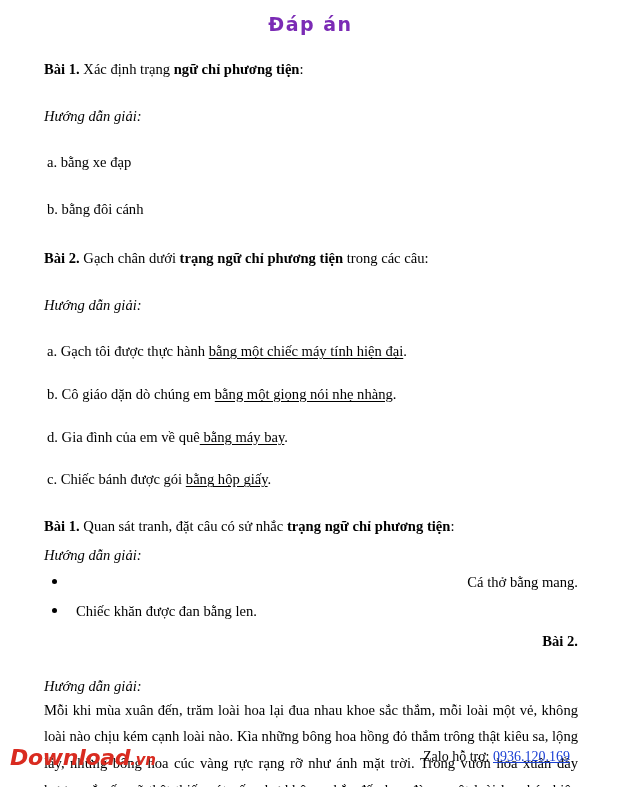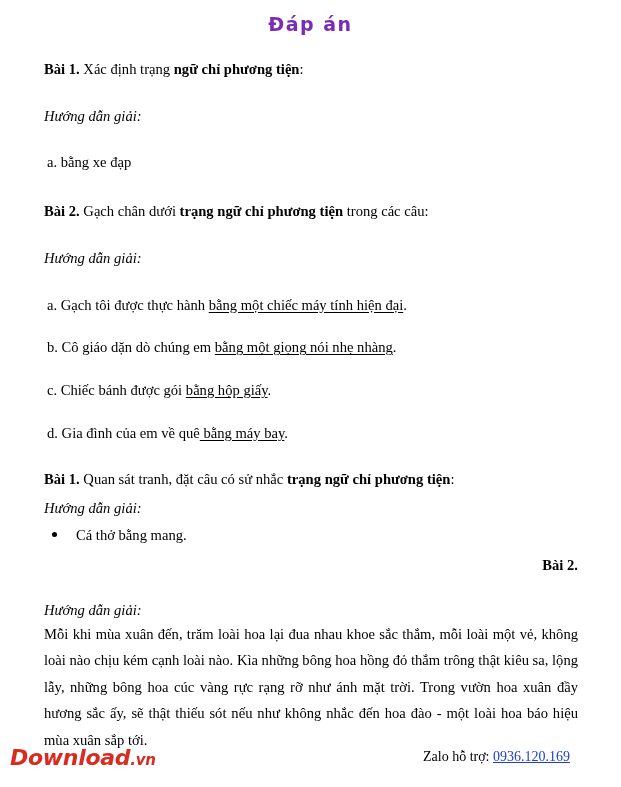--- a/index.html
+++ b/index.html
@@ -80,21 +80,21 @@
     margin: 6px 0 0 0;
     padding: 0;
   }
   ul.bullets li {
     position: relative;
     padding-left: 32px;
     margin-top: 9px;
     font-size: 14.6px;
     line-height: 1.4;
   }
-  ul.bullets li:first-child { margin-top: 6px; }
+  ul.bullets li:first-child { margin-top: 6px; text-align: right; }
   ul.bullets li .bullet-dot {
     position: absolute;
     left: 8px;
     top: 7px;
     width: 5px;
     height: 5px;
     background: #000;
     border-radius: 50%;
     display: block;
   }
@@ -148,40 +148,42 @@
 <div class="page">
 
   <h1 class="doc-title">Đáp án</h1>
 
   <div class="content">
 
     <div class="block sp-24">
       <p class="q-heading"><span class="bold">Bài 1.</span><span> Xác định trạng </span><span class="bold">ngữ chỉ phương tiện</span><span>:</span></p>
       <p class="guide sp-26">Hướng dẫn giải:</p>
       <p class="ans sp-26">a. bằng xe đạp</p>
+      <p class="ans sp-26">b. bằng đôi cánh</p>
     </div>
 
     <div class="block sp-28">
       <p class="q-heading"><span class="bold">Bài 2.</span><span> Gạch chân dưới </span><span class="bold">trạng ngữ chỉ phương tiện</span><span> trong các câu:</span></p>
       <p class="guide sp-26">Hướng dẫn giải:</p>
 
       <p class="ans sp-26"><span>a. Gạch tôi được thực hành </span><span class="u-phrase">bằng một chiếc máy tính hiện đại</span><span>.</span></p>
 
       <p class="ans sp-22"><span>b. Cô giáo dặn dò chúng em </span><span class="u-phrase">bằng một giọng nói nhẹ nhàng</span><span>.</span></p>
 
+      <p class="ans sp-22"><span>d. Gia đình của em về quê</span><span class="u-phrase"> bằng máy bay</span><span>.</span></p>
+
       <p class="ans sp-22"><span>c. Chiếc bánh được gói </span><span class="u-phrase">bằng hộp giấy</span><span>.</span></p>
-
-      <p class="ans sp-22"><span>d. Gia đình của em về quê</span><span class="u-phrase"> bằng máy bay</span><span>.</span></p>
     </div>
 
     <div class="block sp-26">
       <p class="q-heading"><span class="bold">Bài 1.</span><span> Quan sát tranh, đặt câu có sử nhắc </span><span class="bold">trạng ngữ chỉ phương tiện</span><span>:</span></p>
       <p class="guide sp-8">Hướng dẫn giải:</p>
       <ul class="bullets">
         <li><span class="bullet-dot"></span><span>Cá thở bằng mang.</span></li>
+        <li><span class="bullet-dot"></span><span>Chiếc khăn được đan bằng len.</span></li>
       </ul>
     </div>
 
     <div class="block sp-10">
       <p class="q-heading bold">Bài 2.</p>
       <p class="guide sp-24">Hướng dẫn giải:</p>
       <p class="para sp-20">Mỗi khi mùa xuân đến, trăm loài hoa lại đua nhau khoe sắc thắm, mỗi loài một vẻ, không loài nào chịu kém cạnh loài nào. Kìa những bông hoa hồng đỏ thắm trông thật kiêu sa, lộng lẫy, những bông hoa cúc vàng rực rạng rỡ như ánh mặt trời. Trong vườn hoa xuân đầy hương sắc ấy, sẽ thật thiếu sót nếu như không nhắc đến hoa đào - một loài hoa báo hiệu mùa xuân sắp tới.</p>
     </div>
 
   </div>

